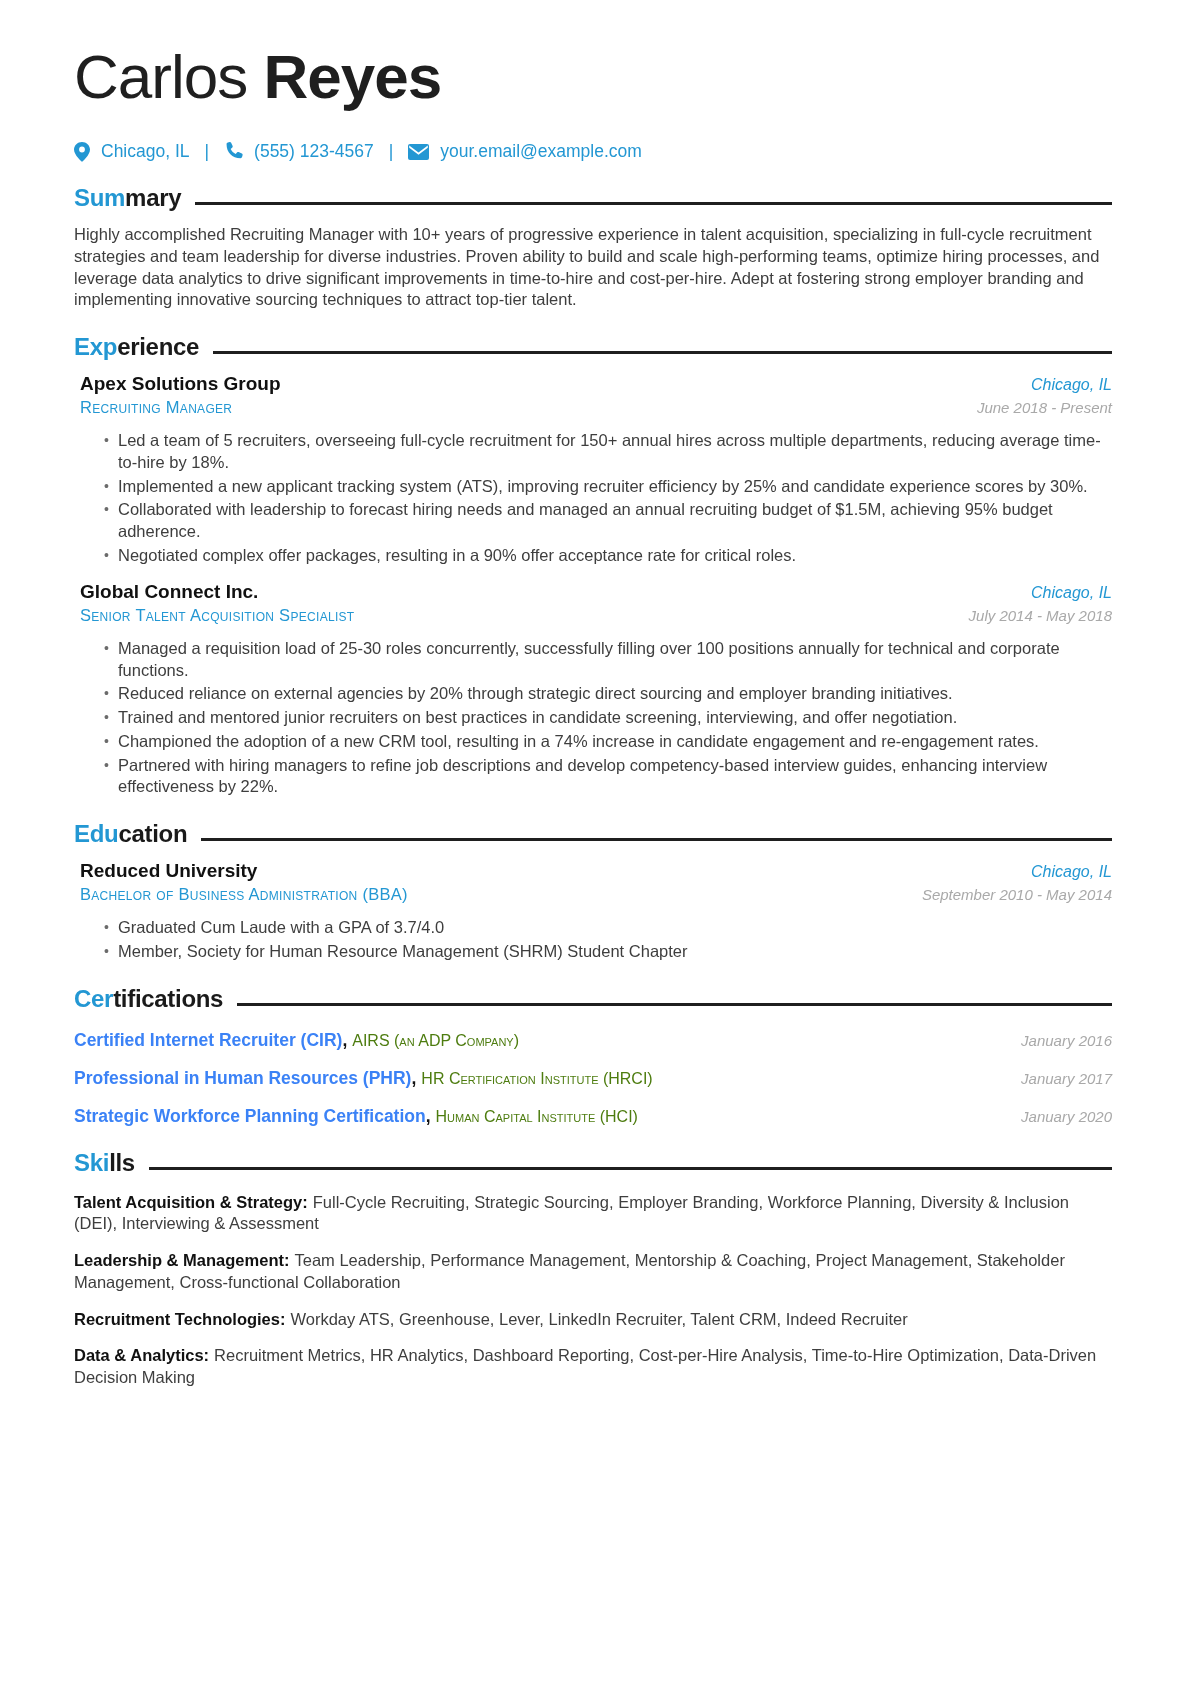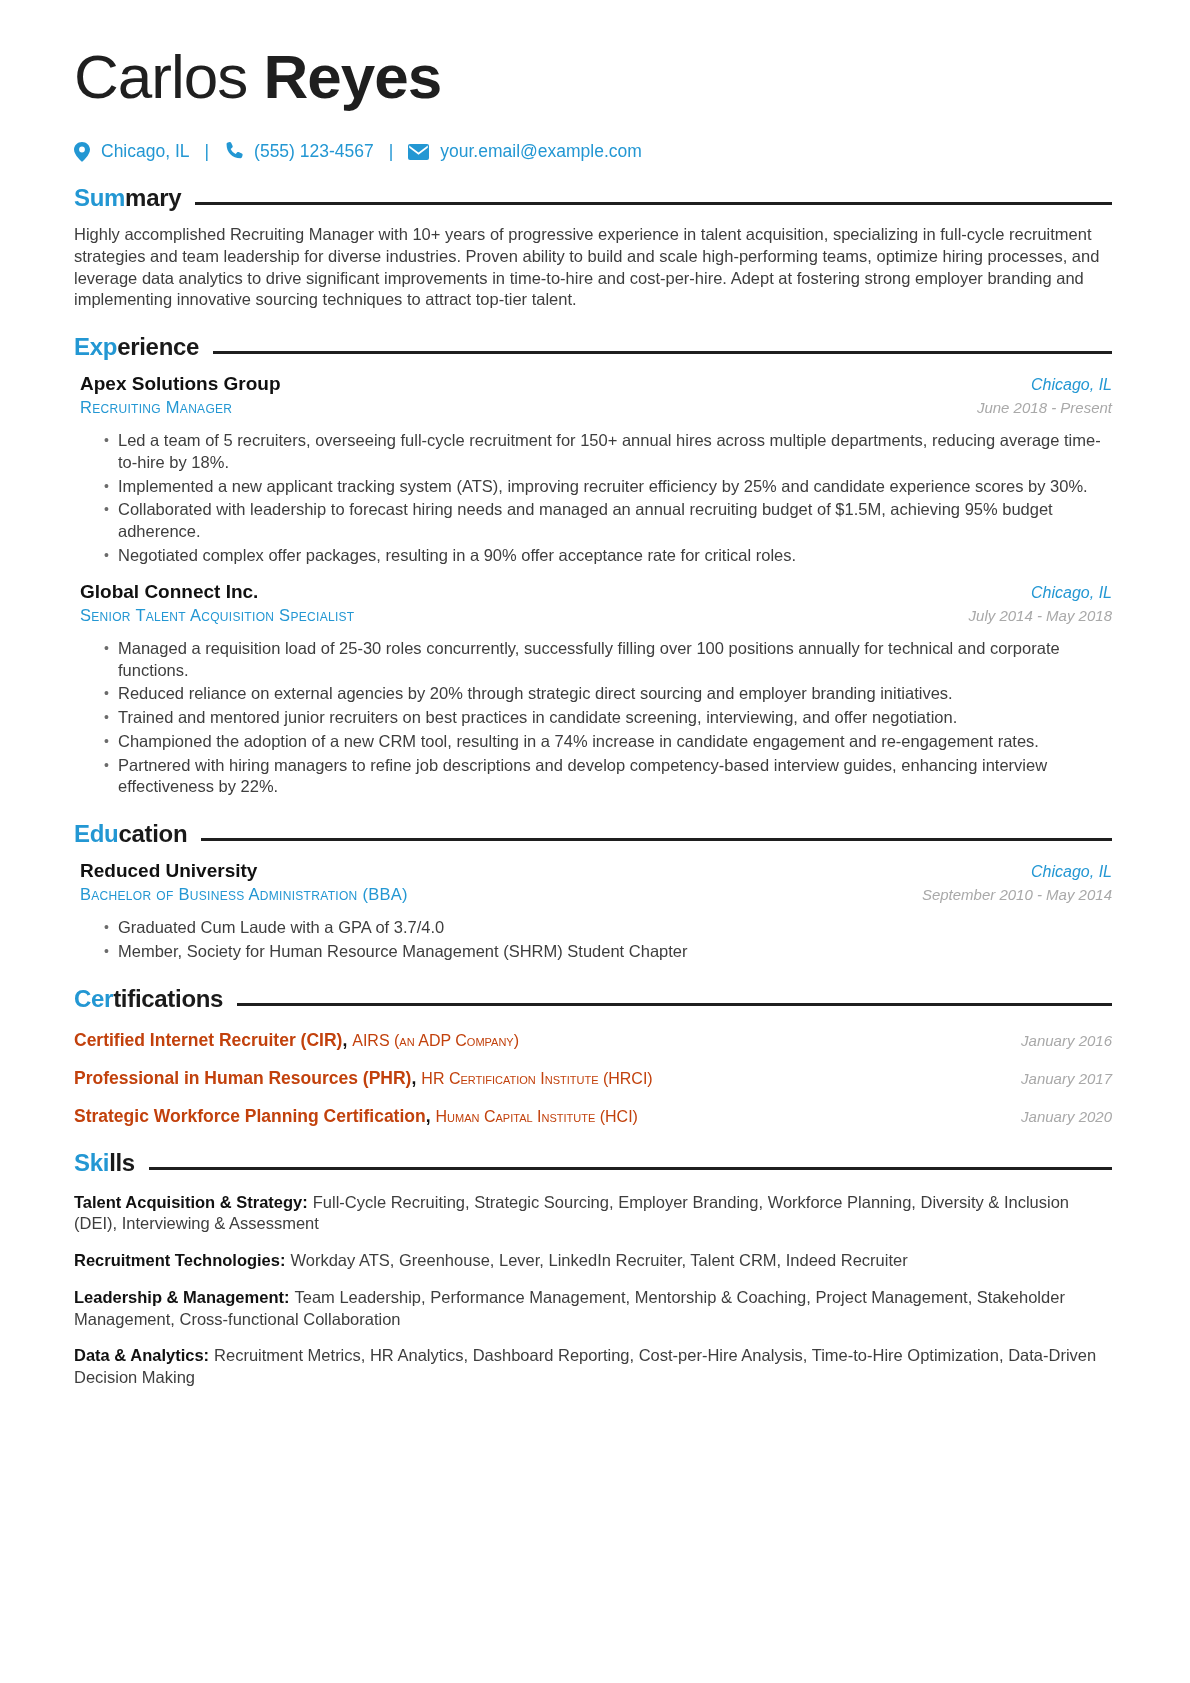--- a/index.html
+++ b/index.html
@@ -115,27 +115,27 @@
   
   .cert-row {
     display: flex;
     justify-content: space-between;
     align-items: baseline;
     margin-top: 17px;
   }
   .cert-name {
     font-size: 17.5px;
     font-weight: 800;
-    color: #c2410c;
+    color: #3b82f6;
   }
   .cert-comma { font-size: 17.5px; font-weight: 800; color: #111111; margin-right: 5px; }
   .cert-issuer {
     font-size: 16px;
     font-variant: small-caps;
-    color: #c2410c;
+    color: #4d7c0f;
   }
   
   .skill-line {
     font-size: 16.5px;
     line-height: 1.32;
     color: #3e3e3e;
     margin-top: 15px;
   }
   .skill-label {
     font-weight: 800;
@@ -265,19 +265,19 @@
   </div>
 
   <h2 class="sec">
       <span class="accent">Ski</span>
       <span>lls</span>
       <span class="rule"></span>
     </h2>
 
   <p class="skill-line"><span class="skill-label">Talent Acquisition &amp; Strategy:</span><span>Full-Cycle Recruiting, Strategic Sourcing, Employer Branding, Workforce Planning, Diversity &amp; Inclusion (DEI), Interviewing &amp; Assessment</span></p>
 
+  <p class="skill-line"><span class="skill-label">Leadership &amp; Management:</span><span>Team Leadership, Performance Management, Mentorship &amp; Coaching, Project Management, Stakeholder Management, Cross-functional Collaboration</span></p>
+
   <p class="skill-line"><span class="skill-label">Recruitment Technologies:</span><span>Workday ATS, Greenhouse, Lever, LinkedIn Recruiter, Talent CRM, Indeed Recruiter</span></p>
 
-  <p class="skill-line"><span class="skill-label">Leadership &amp; Management:</span><span>Team Leadership, Performance Management, Mentorship &amp; Coaching, Project Management, Stakeholder Management, Cross-functional Collaboration</span></p>
-
   <p class="skill-line"><span class="skill-label">Data &amp; Analytics:</span><span>Recruitment Metrics, HR Analytics, Dashboard Reporting, Cost-per-Hire Analysis, Time-to-Hire Optimization, Data-Driven Decision Making</span></p>
 
 </div>
 
 </body></html>

